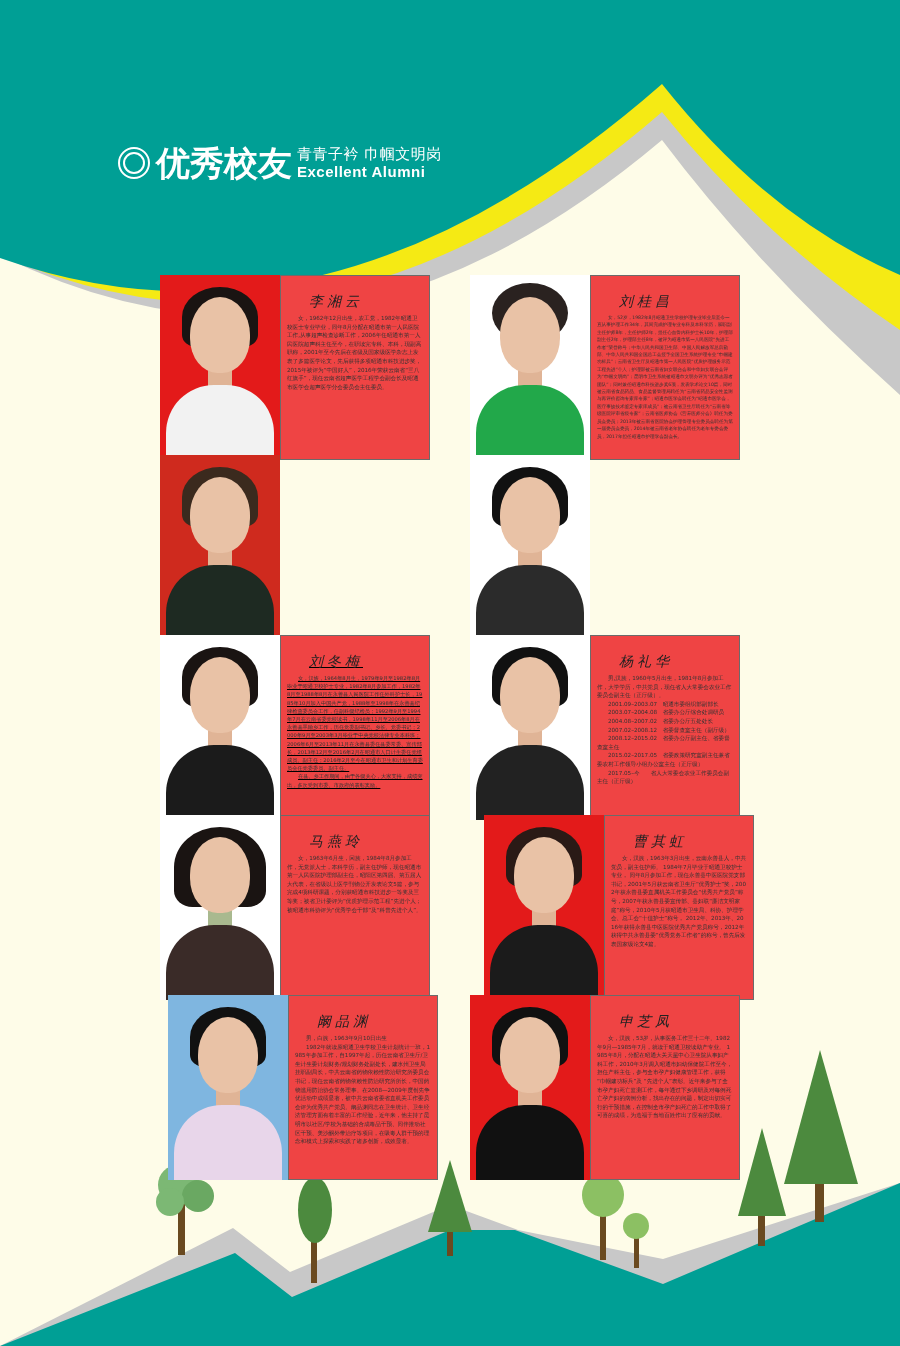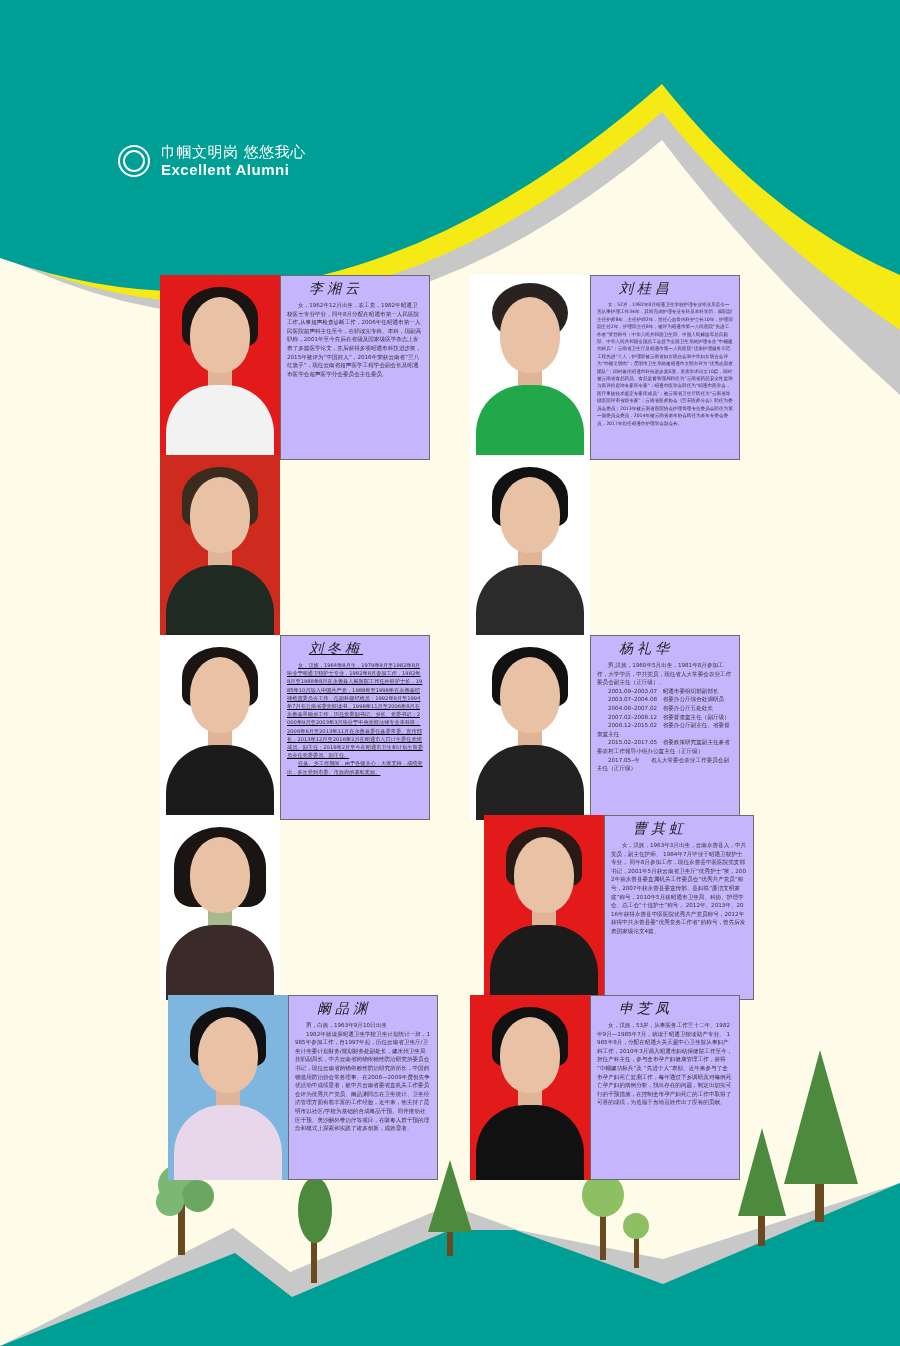--- a/index.html
+++ b/index.html
@@ -12,21 +12,21 @@
   .title-sub { margin-left: 5px; display: flex; flex-direction: column; line-height: 18px; }
   .title-slogan { font-size: 15px; letter-spacing: 0.5px; }
   .title-en { font-size: 15px; font-weight: bold; font-family: "Liberation Sans", sans-serif; letter-spacing: 0.5px; }
 
   .card { position: absolute; width: 270px; height: 185px; display: flex; }
   .photo { width: 120px; height: 185px; position: relative; overflow: hidden; flex: none; }
   .photo .head { position: absolute; left: 30px; top: 22px; width: 60px; height: 76px; border-radius: 50% 50% 46% 46%; background: #e9c2a6; }
   .photo .hair { position: absolute; left: 22px; top: 12px; width: 76px; height: 60px; border-radius: 50% 50% 20% 20%; }
   .photo .body { position: absolute; left: 6px; top: 110px; width: 108px; height: 90px; border-radius: 48px 48px 0 0; }
   .photo .neck { position: absolute; left: 48px; top: 92px; width: 24px; height: 24px; background: #e0b496; }
-  .bio { flex: 1; border: 1.5px solid #6b6b6b; background: #c4b5fd; padding: 4px 6px 4px 6px; box-sizing: border-box; overflow: hidden; }
+  .bio { flex: 1; border: 1.5px solid #6b6b6b; background: #ef4444; padding: 17px 6px 4px 6px; box-sizing: border-box; overflow: hidden; }
   .name { font-family: "DejaVu Serif", serif; font-style: italic; font-size: 14px; color: #222; margin: 0 0 3px 22px; letter-spacing: 4px; }
   .text { font-size: 5.6px; line-height: 8.6px; color: #333; text-indent: 11px; margin: 0; word-break: break-all; }
   .text.sub { text-indent: 11px; }
 </style>
 </head>
 <body>
 
 <svg class="bg-svg" viewBox="0 0 900 1346" preserveAspectRatio="none">
 
   <path d="M0,255 Q330,420 662,140 Q760,270 900,395 L900,0 L0,0 Z" fill="#c8c8c8"></path>
@@ -63,22 +63,23 @@
     <polygon points="762,1128 738,1216 786,1216" fill="#4c8a3e"></polygon>
   </g>
   <g>
     <rect x="815" y="1180" width="9" height="42" fill="#6a4a20"></rect>
     <polygon points="820,1050 784,1184 858,1184" fill="#4c8a3e"></polygon>
   </g>
 </svg>
 
 <div class="header-title">
   <span class="ring-icon"></span>
+  <span class="title-cn">优秀校友</span>
   <span class="title-sub">
-    <span class="title-slogan">巾帼文明岗  悠悠我心</span>
+    <span class="title-slogan">青青子衿  巾帼文明岗</span>
     <span class="title-en">Excellent  Alumni</span>
   </span>
 </div>
 
 <div class="card" style="left:160px;top:275px;">
   <div class="photo" style="background:#e31a1a;">
     <div class="hair" style="background:#1a1412;"></div>
       <div class="neck"></div>
       <div class="head"></div>
       <div class="body" style="background:#f2f2f2;"></div>
@@ -151,20 +152,24 @@
   </div>
 </div>
 
 <div class="card" style="left:160px;top:815px;">
   <div class="photo" style="background:#ffffff;">
     <div class="hair" style="background:#1a1412;left:14px;width:92px;height:80px;"></div>
       <div class="neck" style="background:#a9b98f;"></div>
       <div class="head"></div>
       <div class="body" style="background:#3a2b28;"></div>
   </div>
+  <div class="bio">
+    <div class="name">马燕玲</div>
+    <p class="text">女，1963年6月生，回族，1984年8月参加工作，无党派人士，本科学历，副主任护师，现任昭通市第一人民医院护理部副主任，昭阳区第四届、第五届人大代表，在省级以上医学刊物公开发表论文5篇，参与完成4项科研课题，分别获昭通市科技进步一等奖及三等奖；被省卫计委评为“优质护理示范工程”先进个人；被昭通市科协评为“优秀学会干部”及“科普先进个人”。</p>
+  </div>
 </div>
 <div class="card" style="left:484px;top:815px;">
   <div class="photo" style="background:#e31a1a;">
     <div class="hair" style="background:#2a1a16;"></div>
       <div class="neck"></div>
       <div class="head"></div>
       <div class="body" style="background:#1b1b1b;"></div>
   </div>
   <div class="bio">
     <div class="name">曹其虹</div>

